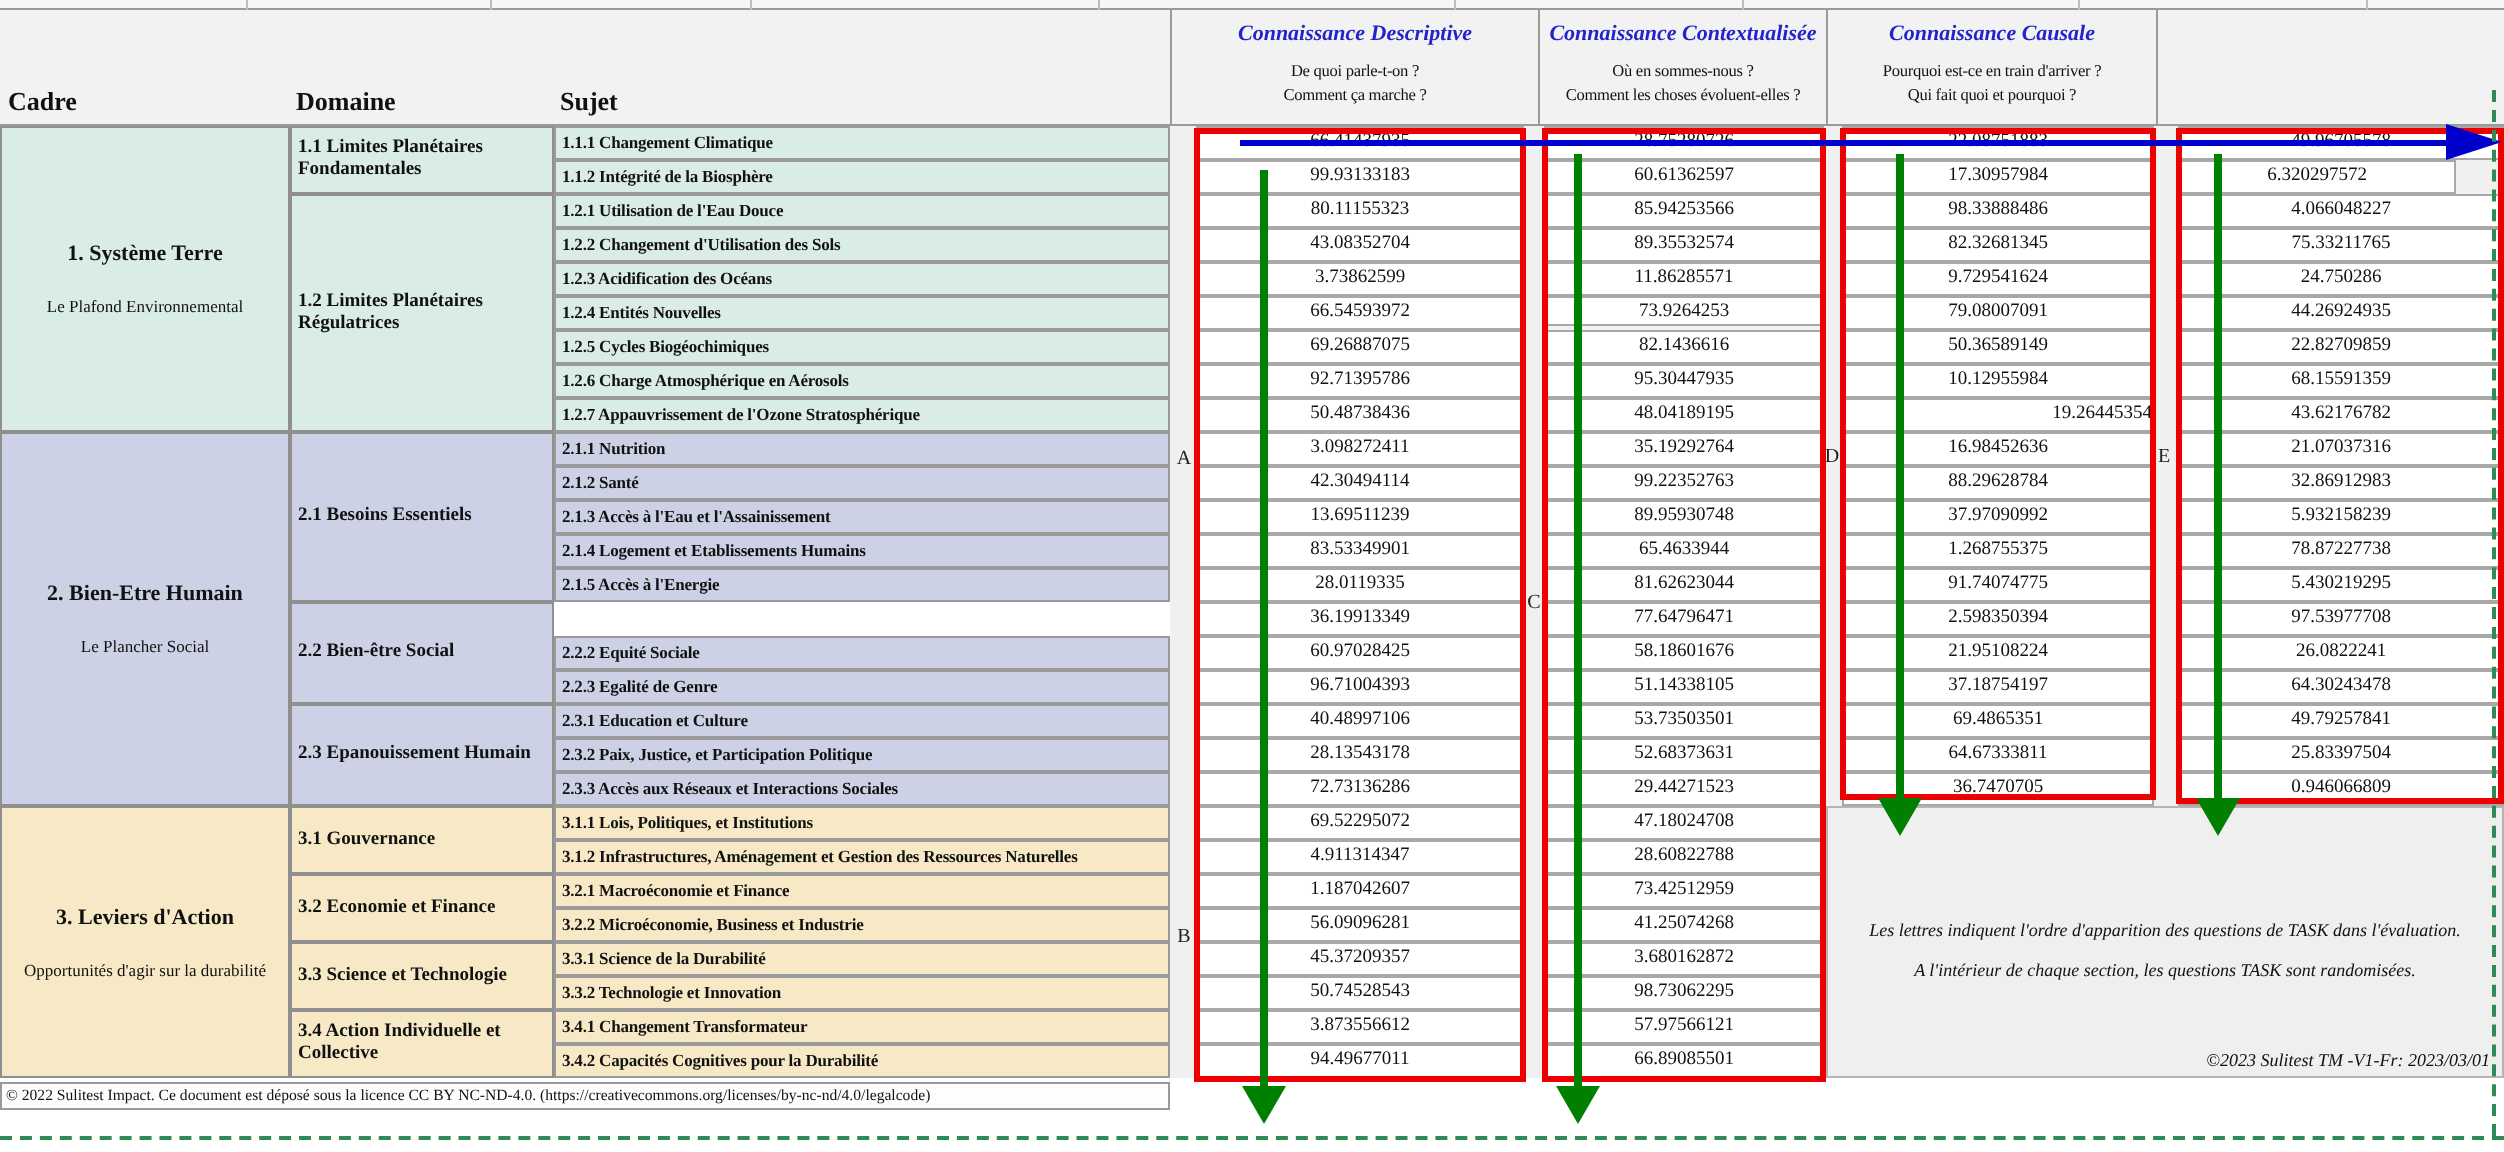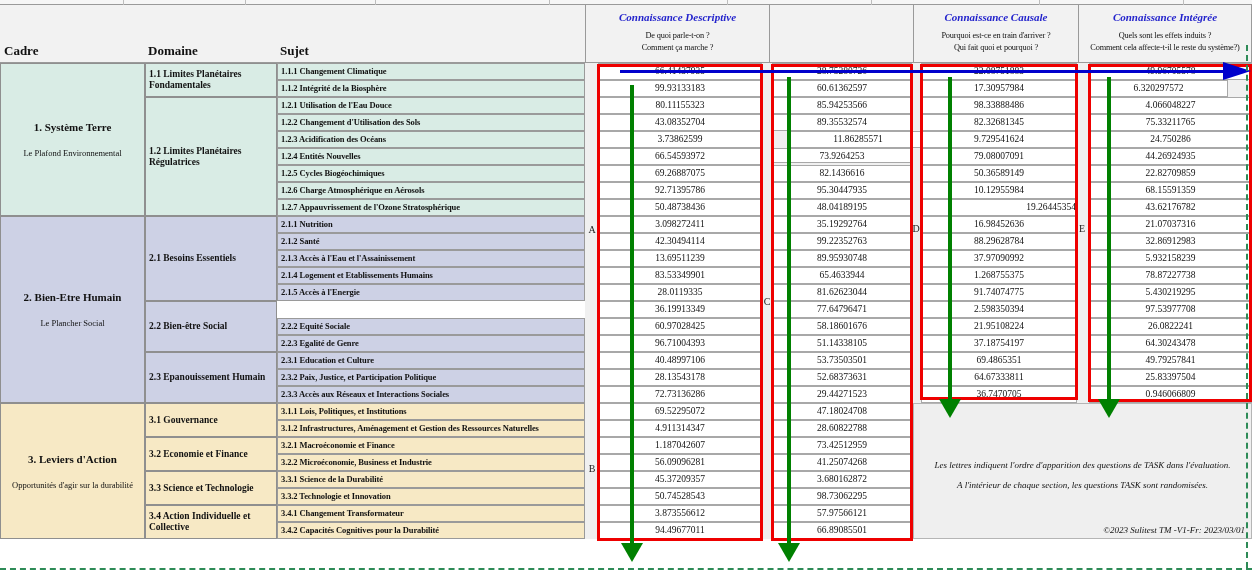--- a/index.html
+++ b/index.html
@@ -60,29 +60,29 @@
     <span class="hlabel" style="left:4px;">Cadre</span>
     <span class="hlabel" style="left:148px;">Domaine</span>
     <span class="hlabel" style="left:280px;">Sujet</span>
   </div>
 
   <div class="abs kcell" style="left:585px;width:185px;">
     <div class="ktitle">Connaissance Descriptive</div>
     <div class="ksub">De quoi parle-t-on ?</div>
     <div class="ksub" style="margin-top:0;">Comment ça marche ?</div>
   </div>
+  <div class="abs kcell" style="left:769px;width:145px;">
+    <div class="ktitle">Connaissance Contextualisée</div>
+    <div class="ksub">Où en sommes-nous ?</div>
+    <div class="ksub" style="margin-top:0;">Comment les choses évoluent-elles ?</div>
+  </div>
   <div class="abs kcell" style="left:913px;width:166px;">
     <div class="ktitle">Connaissance Causale</div>
     <div class="ksub">Pourquoi est-ce en train d'arriver ?</div>
     <div class="ksub" style="margin-top:0;">Qui fait quoi et pourquoi ?</div>
-  </div>
-  <div class="abs kcell" style="left:1078px;width:174px;">
-    <div class="ktitle">Connaissance Intégrée</div>
-    <div class="ksub">Quels sont les effets induits ?</div>
-    <div class="ksub" style="margin-top:0;">Comment cela affecte-t-il le reste du système?)</div>
   </div>
 
   <div class="abs graybg" style="left:585px;top:63px;width:667px;height:476px;"></div>
 
   <div id="grid">
       <div class="abs sujetcell" style="left: 277px; top: 63px; width: 308px; height: 17px; background: rgb(217, 236, 229);">1.1.1 Changement Climatique</div>
       <div class="abs vcell" style="left: 598px; top: 63px; width: 164px; height: 17px;">66.41437935</div>
       <div class="abs vcell" style="left: 772px; top: 63px; width: 140px; height: 17px;">28.75280726</div>
       <div class="abs vcell" style="left: 921px; top: 63px; width: 156px; height: 17px;">22.08751883</div>
       <div class="abs vcell" style="left: 1089px; top: 63px; width: 163px; height: 17px;">49.96705578</div>
@@ -97,21 +97,21 @@
       <div class="abs vcell" style="left: 772px; top: 97px; width: 140px; height: 17px;">85.94253566</div>
       <div class="abs vcell" style="left: 921px; top: 97px; width: 156px; height: 17px;">98.33888486</div>
       <div class="abs vcell" style="left: 1089px; top: 97px; width: 163px; height: 17px;">4.066048227</div>
       <div class="abs sujetcell" style="left: 277px; top: 114px; width: 308px; height: 17px; background: rgb(217, 236, 229);">1.2.2 Changement d'Utilisation des Sols</div>
       <div class="abs vcell" style="left: 598px; top: 114px; width: 164px; height: 17px;">43.08352704</div>
       <div class="abs vcell" style="left: 772px; top: 114px; width: 140px; height: 17px;">89.35532574</div>
       <div class="abs vcell" style="left: 921px; top: 114px; width: 156px; height: 17px;">82.32681345</div>
       <div class="abs vcell" style="left: 1089px; top: 114px; width: 163px; height: 17px;">75.33211765</div>
       <div class="abs sujetcell" style="left: 277px; top: 131px; width: 308px; height: 17px; background: rgb(217, 236, 229);">1.2.3 Acidification des Océans</div>
       <div class="abs vcell" style="left: 598px; top: 131px; width: 164px; height: 17px;">3.73862599</div>
-      <div class="abs vcell" style="left: 772px; top: 131px; width: 140px; height: 17px; margin-left: 16px;">11.86285571</div>
+      <div class="abs vcell" style="left: 772px; top: 131px; width: 140px; height: 17px;">11.86285571</div>
       <div class="abs vcell" style="left: 921px; top: 131px; width: 156px; height: 17px;">9.729541624</div>
       <div class="abs vcell" style="left: 1089px; top: 131px; width: 163px; height: 17px;">24.750286</div>
       <div class="abs sujetcell" style="left: 277px; top: 148px; width: 308px; height: 17px; background: rgb(217, 236, 229);">1.2.4 Entités Nouvelles</div>
       <div class="abs vcell" style="left: 598px; top: 148px; width: 164px; height: 17px;">66.54593972</div>
       <div class="abs vcell" style="left: 772px; top: 148px; width: 140px; height: 15px;">73.9264253</div>
       <div class="abs vcell" style="left: 921px; top: 148px; width: 156px; height: 17px;">79.08007091</div>
       <div class="abs vcell" style="left: 1089px; top: 148px; width: 163px; height: 17px;">44.26924935</div>
       <div class="abs sujetcell" style="left: 277px; top: 165px; width: 308px; height: 17px; background: rgb(217, 236, 229);">1.2.5 Cycles Biogéochimiques</div>
       <div class="abs vcell" style="left: 598px; top: 165px; width: 164px; height: 17px;">69.26887075</div>
       <div class="abs vcell" style="left: 772px; top: 165px; width: 140px; height: 17px;">82.1436616</div>
@@ -250,16 +250,19 @@
       <div class="abs letter" style="left: 585px; top: 224px;">A</div>
       <div class="abs letter" style="left: 585px; top: 463px;">B</div>
       <div class="abs letter" style="left: 760px; top: 296px;">C</div>
       <div class="abs letter" style="left: 909px; top: 223px;">D</div>
       <div class="abs letter" style="left: 1075px; top: 223px;">E</div>
     </div>
 
   <div class="abs bline" style="left:620px;top:70px;width:604px;height:3px;"></div>
   <div class="abs bhead" style="left:1223px;top:62px;"></div>
 
+  <div class="abs footer" style="left:0;top:541px;width:585px;height:14px;">
+    <span>© 2022 Sulitest Impact. Ce document est déposé sous la licence CC BY NC-ND-4.0. (https://creativecommons.org/licenses/by-nc-nd/4.0/legalcode)</span>
+  </div>
 
   <div class="abs dashh" style="left:0;top:568px;width:1252px;height:0;"></div>
   <div class="abs dashv" style="left:1246px;top:45px;width:0;height:523px;"></div>
 </div>
 
 </body></html>

